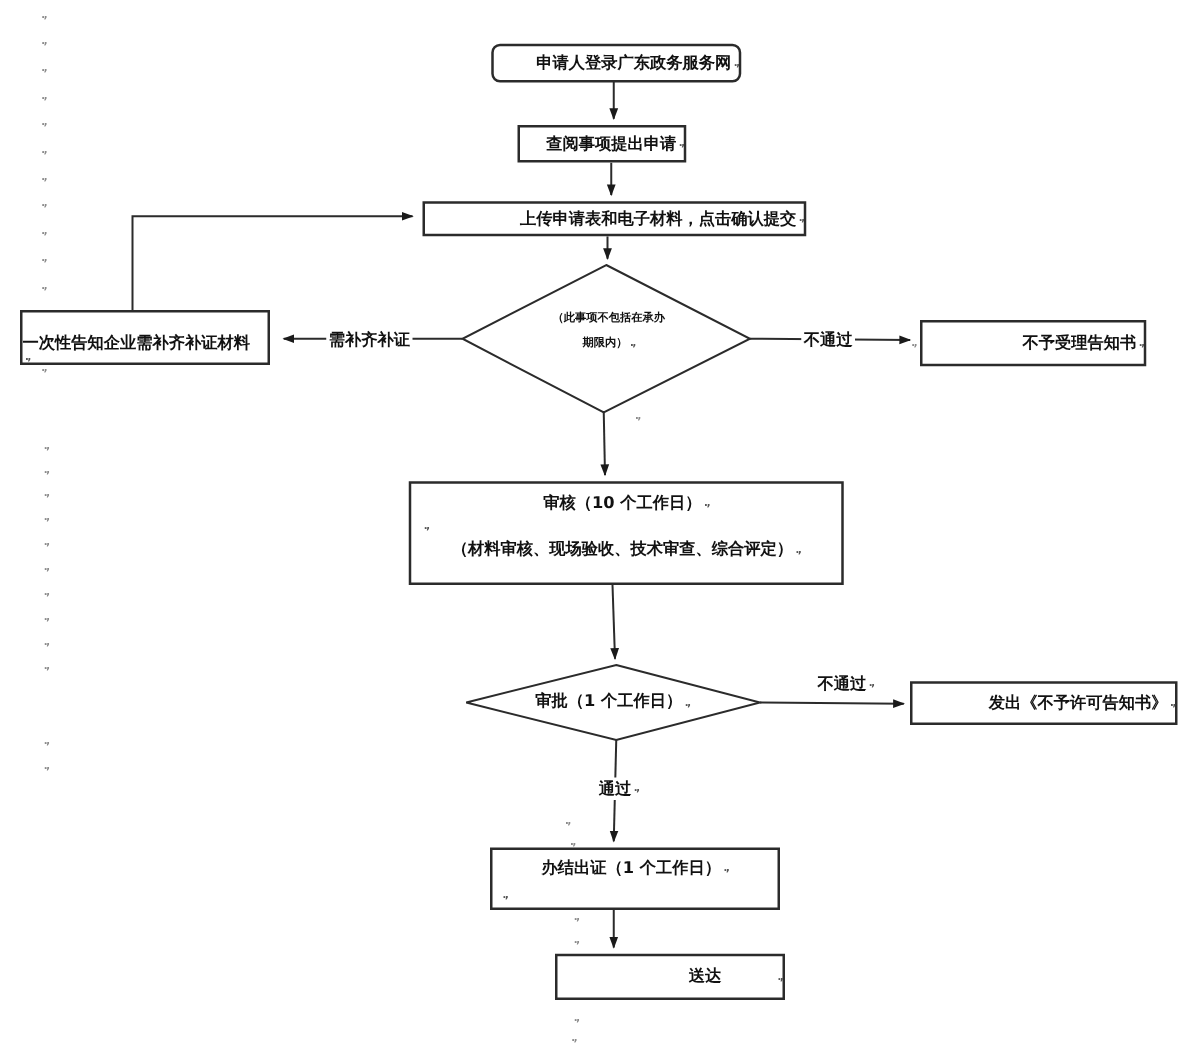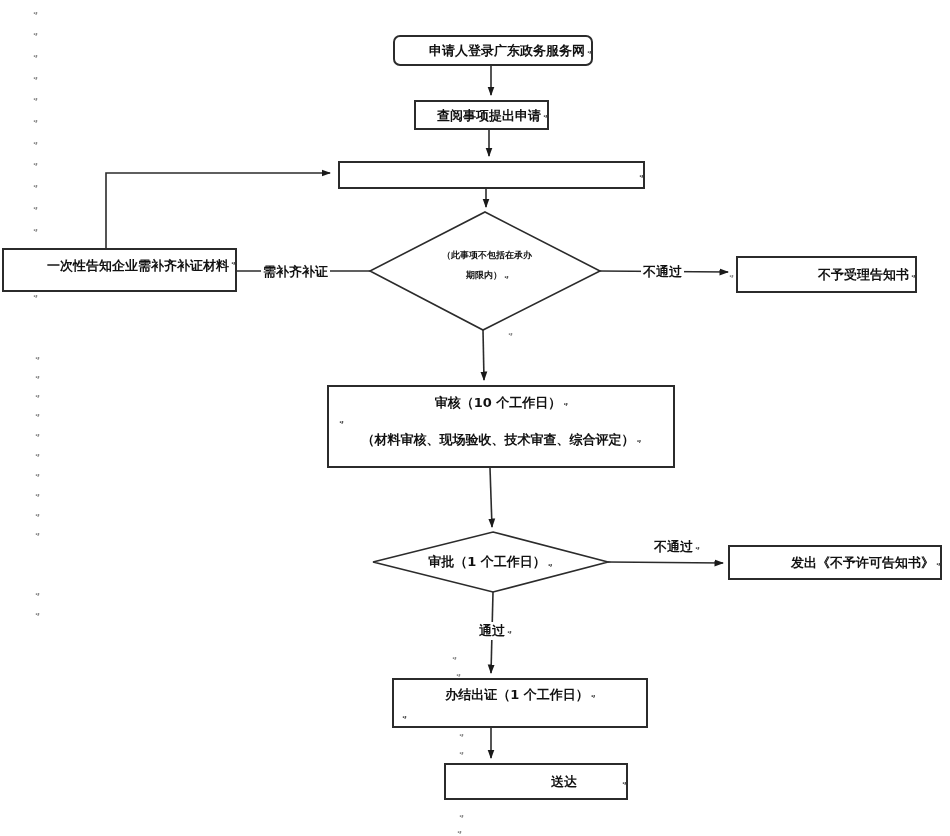--- a/index.html
+++ b/index.html
@@ -64,29 +64,30 @@
     <span class="t">申请人登录广东政务服务网</span>
       <span class="pm">.,</span>
   </div>
 
   <div class="node" style="left:414px;top:100px;width:135px;height:30px;">
     <span class="t">查阅事项提出申请</span>
       <span class="pm">.,</span>
   </div>
 
   <div class="node" style="left:338px;top:161px;width:307px;height:28px;">
+    <span class="t">上传申请表和电子材料，点击确认提交</span>
       <span class="pm">.,</span>
   </div>
 
   <div class="dtext" style="left:387px;top:246px;width:200px;">
     <div class="l2">（此事项不包括在承办</div>
     <div class="l3"><span>期限内）</span><span class="pm">.,</span></div>
   </div>
 
-  <div class="node" style="left:2px;top:248px;width:235px;height:44px;align-items:flex-start;padding-top:8px;">
+  <div class="node" style="left:16px;top:248px;width:200px;height:44px;align-items:flex-start;padding-top:8px;flex-direction:column;">
     <span class="t">一次性告知企业需补齐补证材料</span>
       <span class="pm">.,</span>
   </div>
 
   <div class="node" style="left:736px;top:256px;width:181px;height:37px;">
     <span class="t">不予受理告知书</span>
       <span class="pm">.,</span>
   </div>
 
   <div class="node multi" style="left:327px;top:385px;width:348px;height:83px;padding-top:8px;">
@@ -103,21 +104,21 @@
 
   <div class="dtext" style="left:390px;top:554px;width:200px;">
     <div class="l1"><span>审批（1 个工作日）</span><span class="pm">.,</span></div>
   </div>
 
   <div class="node" style="left:728px;top:545px;width:214px;height:35px;">
     <span class="t">发出《不予许可告知书》</span>
       <span class="pm">.,</span>
   </div>
 
-  <div class="node multi" style="left:392px;top:678px;width:256px;height:50px;padding-top:7px;">
+  <div class="node multi" style="left:392px;top:678px;width:232px;height:50px;padding-top:7px;">
     <div class="row">
       <span class="t">办结出证（1 个工作日）</span>
         <span class="pm">.,</span>
     </div>
     <span class="pm sidemark" style="left:6px;top:32px;">.,</span>
   </div>
 
   <div class="node" style="left:408px;top:763px;width:184px;height:37px;margin-left:36px;">
     <span class="t">送达</span>
       <span class="pm" style="margin-left:45px;">.,</span>

